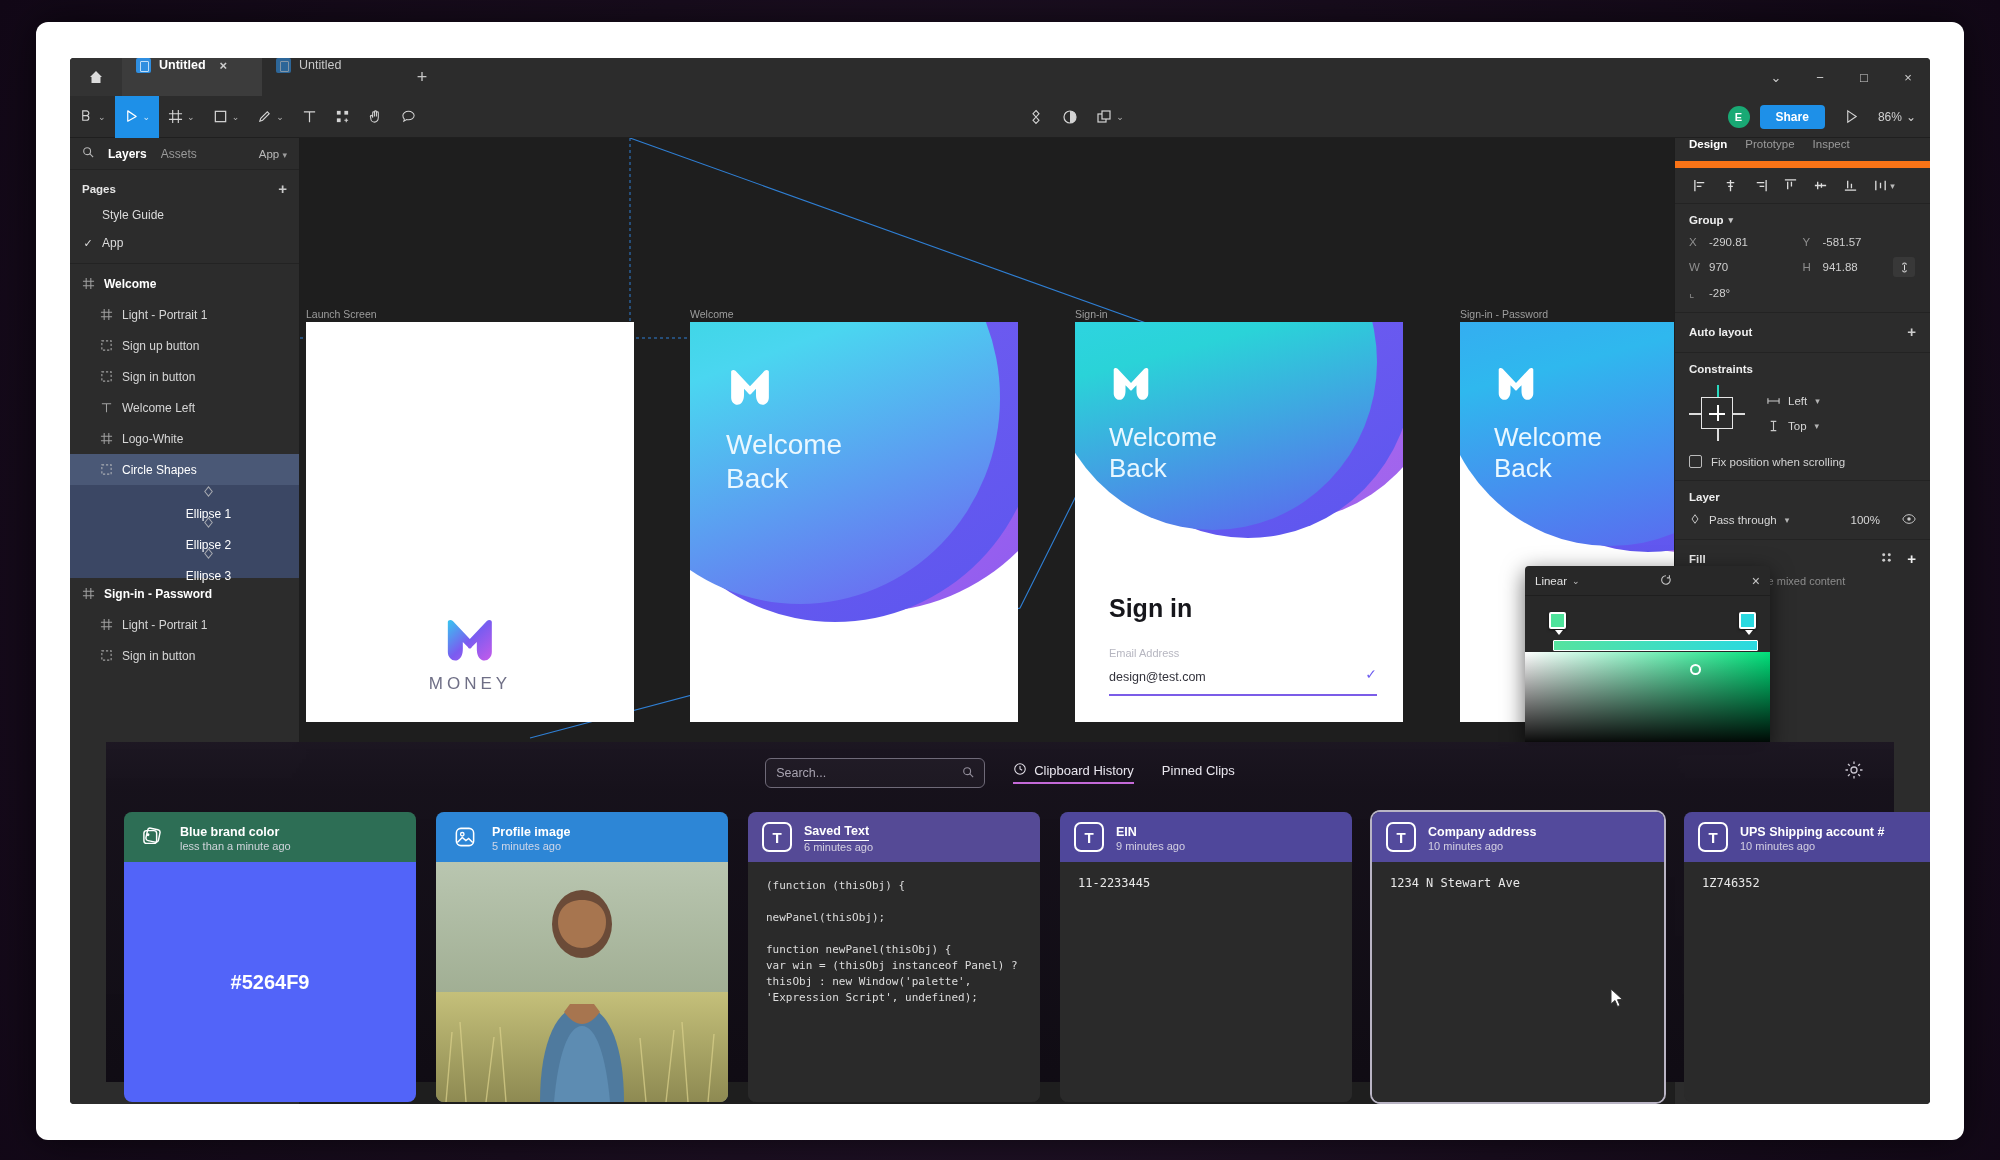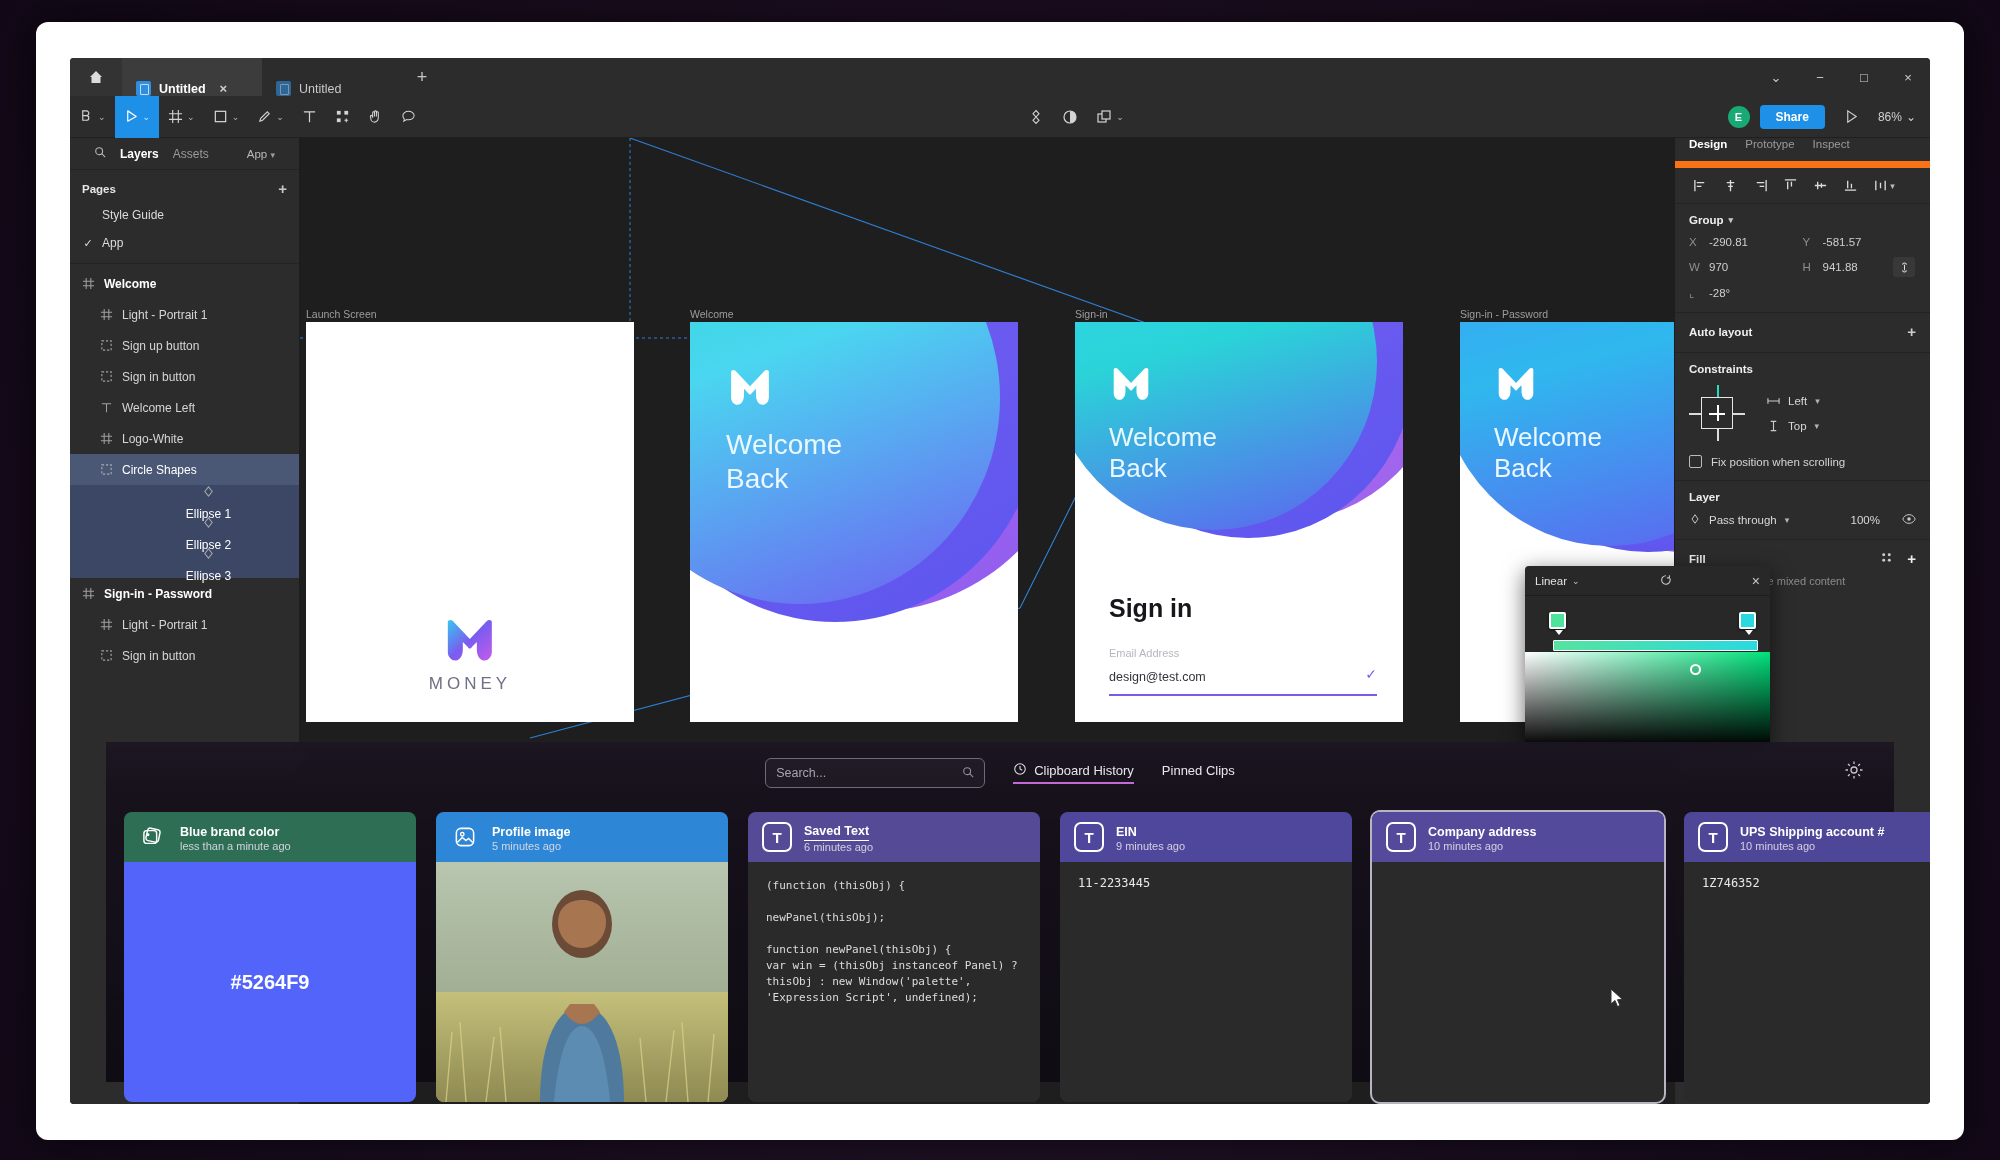--- a/index.html
+++ b/index.html
@@ -35,21 +35,21 @@
   #tabbar {
     position: absolute; left: 0; top: 0; width: 100%; height: 38px;
     background: #2c2c2c;
     display: flex; align-items: stretch;
   }
   .home-btn {
     width: 52px; display: flex; align-items: center; justify-content: center;
     background: #333; cursor: pointer;
   }
   .tab {
-    display: flex; align-items: flex-end; gap: 8px;
+    display: flex; align-items: flex-start; gap: 8px;
     padding: 0 14px; min-width: 140px; font-size: 12.5px;
     color: #c9c9c9; cursor: pointer;
   }
   .tab.active { background: #3c3c3c; color: #ffffff; font-weight: bold; }
   .tab .ficon {
     width: 15px; height: 15px; border-radius: 2px;
     background: #2f8ee0; display: inline-block; position: relative; flex: none;
   }
   .tab .ficon:after {
     content: ''; position: absolute; left: 4px; top: 3px;
@@ -95,21 +95,21 @@
   }
   .zoomlvl { color: #d0d0d0; font-size: 12px; display: flex; gap: 4px; align-items: flex-end; cursor: pointer; }
 
   
   #leftpanel {
     position: absolute; left: 0; top: 80px; width: 230px; bottom: 0;
     background: #2c2c2c; border-right: 1px solid #1d1d1d;
     font-size: 12px; color: #d8d8d8; overflow: hidden;
   }
   #lp-tabs {
-    height: 32px; display: flex; align-items: center; gap: 14px; padding: 0 24px;
+    height: 32px; display: flex; align-items: center; gap: 14px; padding: 0 12px;
     border-bottom: 1px solid #232323;
   }
   #lp-tabs .lt { color: #9a9a9a; cursor: pointer; font-size: 12px; }
   #lp-tabs .lt.on { color: #fff; font-weight: bold; }
   #lp-tabs .app-menu { margin-left: auto; color: #b9b9b9; font-size: 11.5px; cursor: pointer; }
   .sect-head {
     display: flex; align-items: center; padding: 10px 12px 4px 12px;
     font-weight: bold; font-size: 11.5px; color: #e6e6e6;
   }
   .sect-head .plus { margin-left: auto; font-size: 15px; color: #c8c8c8; cursor: pointer; }
@@ -900,20 +900,23 @@
               </div>
               <div class="card-body">
                 <div class="val">11-2233445</div>
               </div>
             </div>
             <div class="card selected">
               <div class="card-head" style="background: rgb(83, 74, 156);">
                 <span class="tile">T</span>
                 <span><span class="ttl">Company address</span><div class="sub">10 minutes ago</div></span>
               </div>
+              <div class="card-body">
+                <div class="val">1234 N Stewart Ave</div>
+              </div>
             </div>
             <div class="card">
               <div class="card-head" style="background: rgb(78, 70, 151);">
                 <span class="tile">T</span>
                 <span><span class="ttl">UPS Shipping account #</span><div class="sub">10 minutes ago</div></span>
               </div>
               <div class="card-body">
                 <div class="val">1Z746352</div>
               </div>
             </div>

